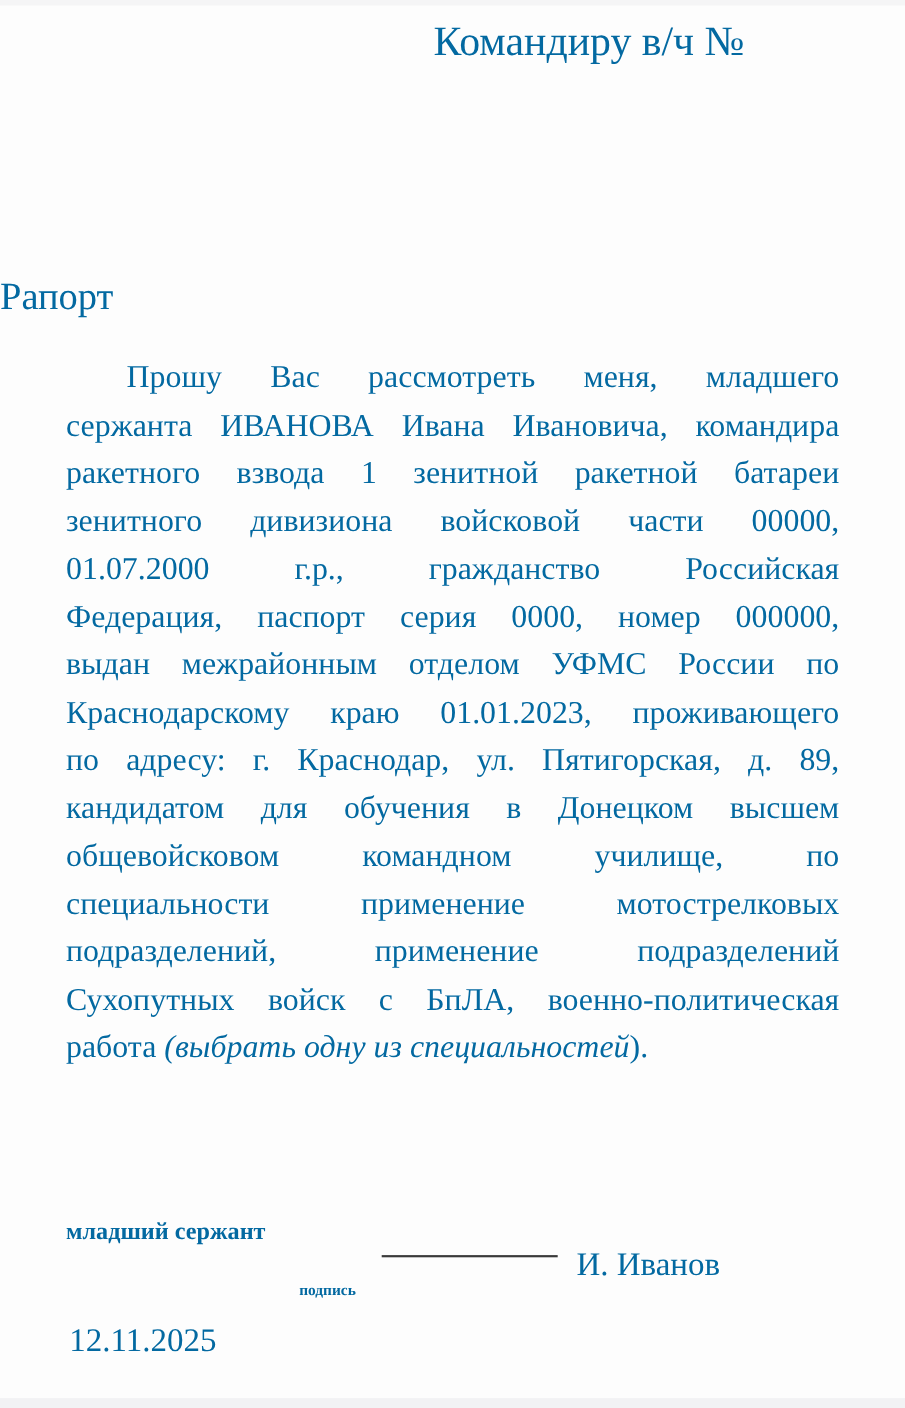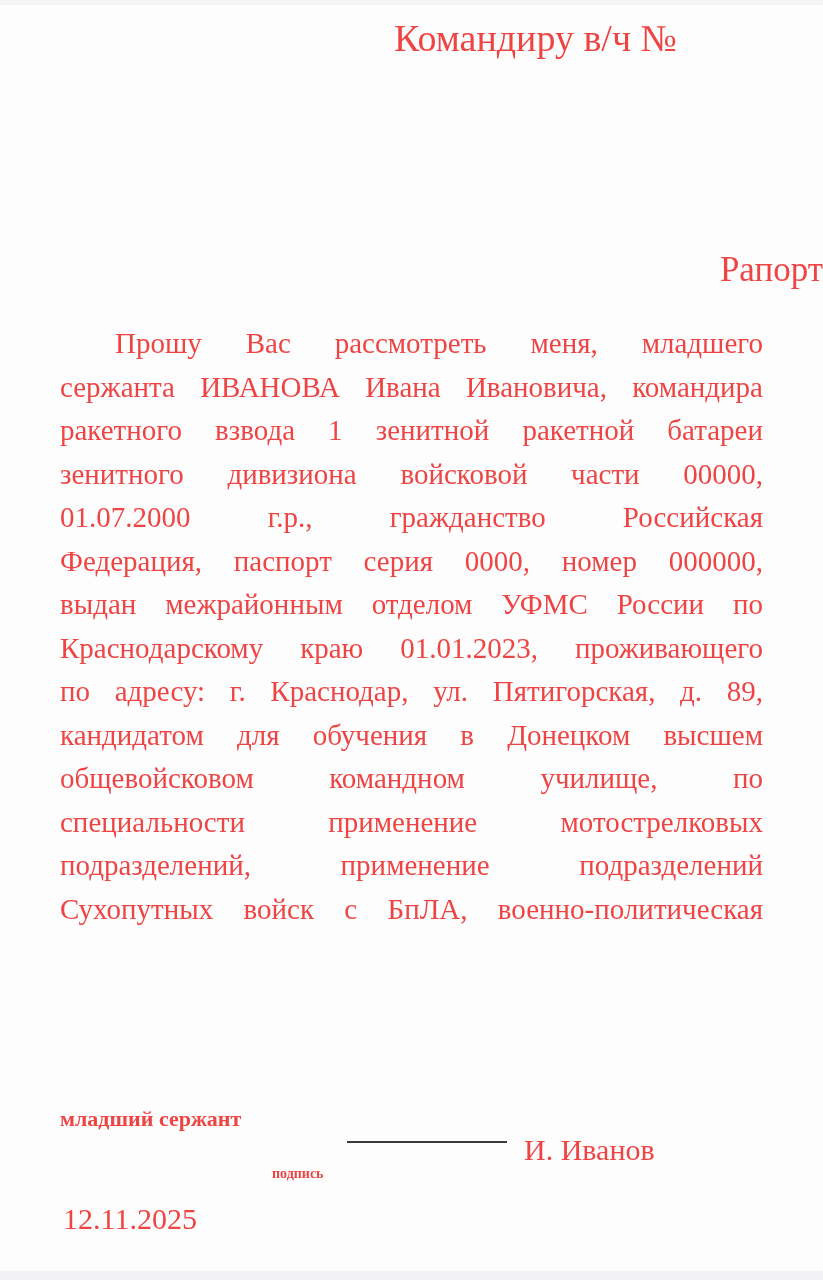--- a/index.html
+++ b/index.html
@@ -7,21 +7,21 @@
     padding: 0;
     background: #ffffff;
   }
   .page {
     position: relative;
     width: 823px;
     height: 1280px;
     background: #fdfdfd;
     overflow: hidden;
     font-family: "Liberation Serif", serif;
-    color: #ef4444;
+    color: #0369a1;
   }
   .band-top {
     position: absolute;
     top: 0; left: 0;
     width: 100%; height: 5px;
     background: #f5f5f6;
   }
   .band-bottom {
     position: absolute;
     bottom: 0; left: 0;
@@ -33,21 +33,21 @@
     left: 394px;
     top: 16px;
     font-size: 38px;
     white-space: nowrap;
   }
   .title {
     position: absolute;
     left: 0;
     top: 250px;
     width: 100%;
-    text-align: right;
+    text-align: left;
     font-size: 35px;
   }
   .body-text {
     position: absolute;
     left: 60px;
     top: 322px;
     width: 703px;
     font-size: 29px;
   }
   .line {
@@ -126,20 +126,21 @@
     <div class="line">01.07.2000 г.р., гражданство Российская</div>
     <div class="line">Федерация, паспорт серия 0000, номер 000000,</div>
     <div class="line">выдан межрайонным отделом УФМС России по</div>
     <div class="line">Краснодарскому краю 01.01.2023, проживающего</div>
     <div class="line">по адресу: г. Краснодар, ул. Пятигорская, д. 89,</div>
     <div class="line">кандидатом для обучения в Донецком высшем</div>
     <div class="line">общевойсковом командном училище, по</div>
     <div class="line">специальности применение мотострелковых</div>
     <div class="line">подразделений, применение подразделений</div>
     <div class="line">Сухопутных войск с БпЛА, военно-политическая</div>
+    <div class="line last"><span>работа </span><span class="italic">(выбрать одну из специальностей</span><span>).</span></div>
   </div>
 
   <div class="sig-rank">младший сержант</div>
   <div class="sig-line"></div>
   <div class="sig-name">И. Иванов</div>
   <div class="sig-caption">подпись</div>
 
   <div class="date">12.11.2025</div>
 
   <div class="band-bottom"></div>

